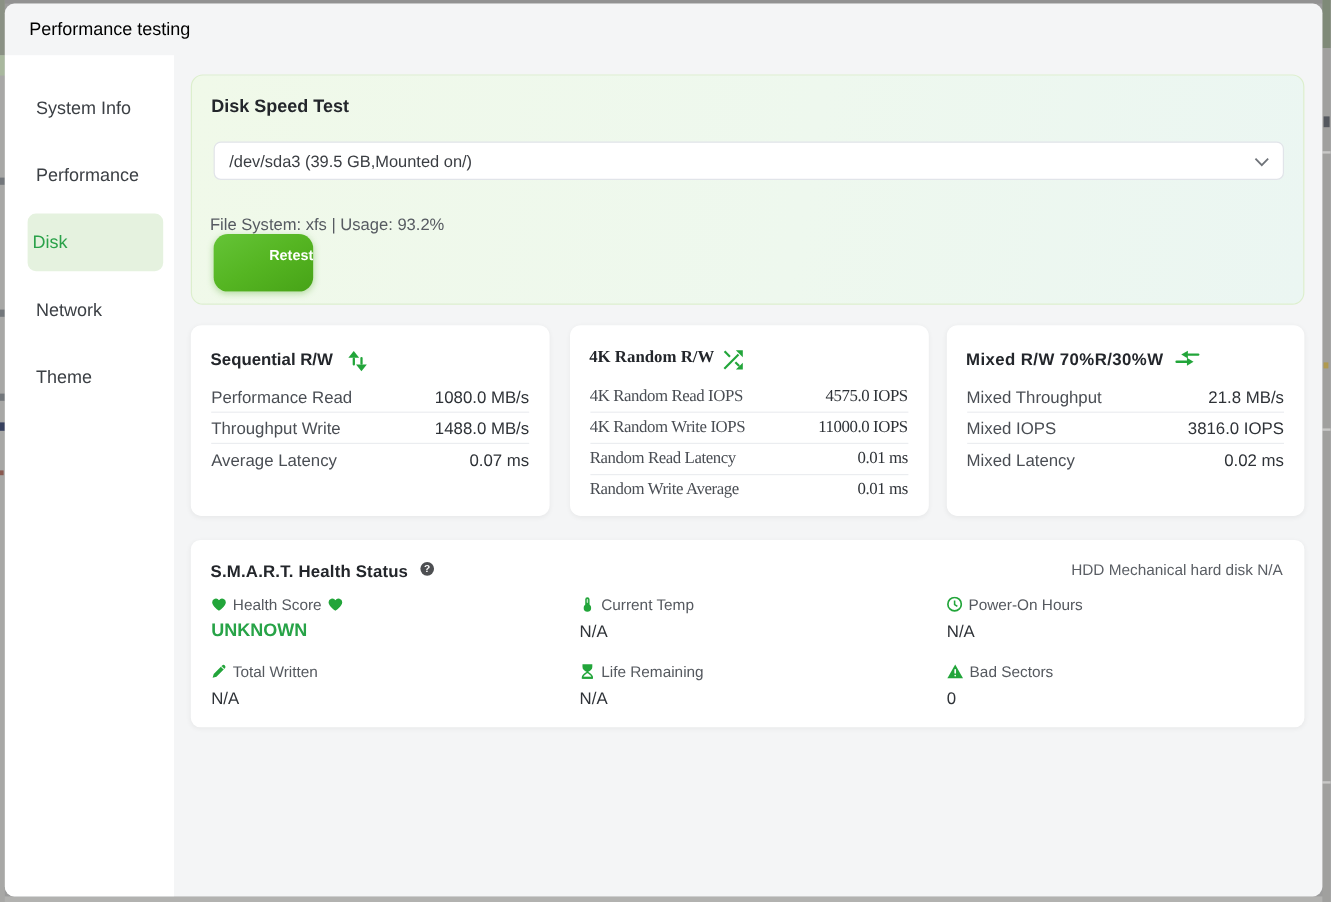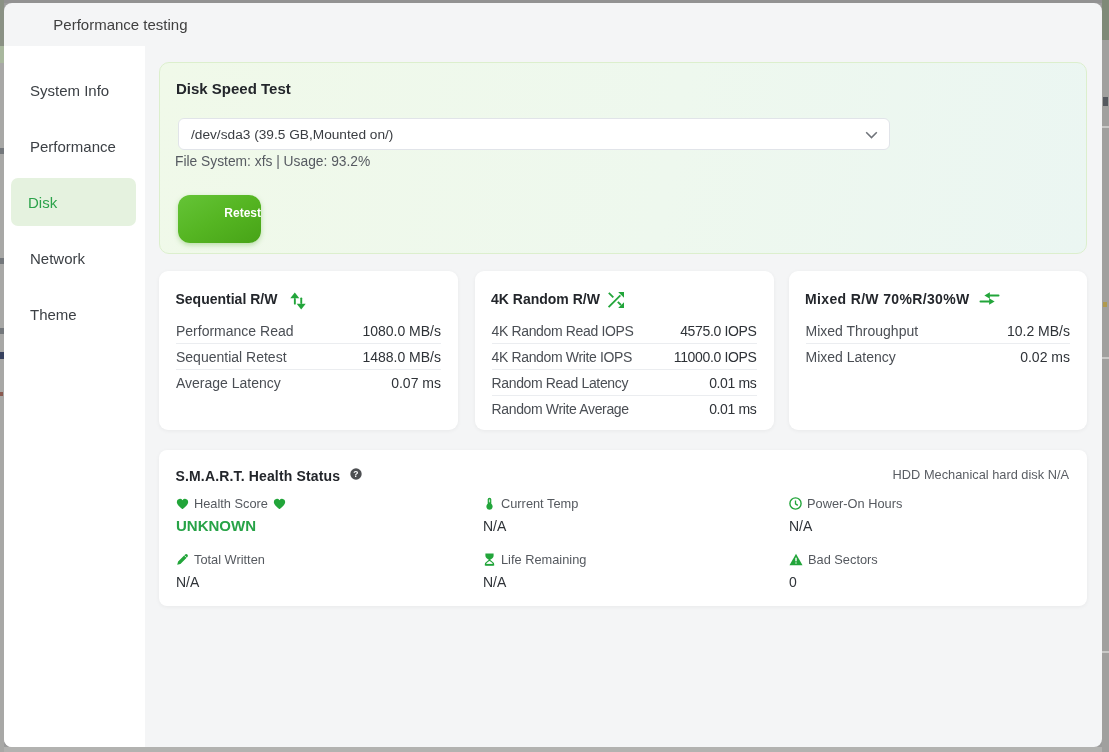--- a/index.html
+++ b/index.html
@@ -14,47 +14,47 @@
   .mark { position:absolute; background:#73777b; }
   .uright { position:absolute; right:0; top:0; width:7px; height:752px; background:#a0a09e; }
   .uright .g1 { position:absolute; left:0; top:0; width:7px; height:40px; background:#7f8a78; }
   .hline { position:absolute; left:0; width:7px; height:2px; background:#c9c9c7; }
   .utop { position:absolute; left:0; top:0; width:1109px; height:3px; background:#929292; }
 
   
   .modal { position:absolute; left:4px; top:3px; width:1098px; height:744px;
            background:#f4f5f6; border-radius:8px; overflow:hidden; }
   .mhead { position:absolute; left:0; top:0; width:100%; height:43px; }
-  .mhead span { position:absolute; left:20.3px; top:13.3px; font-size:15px; color:#404040;margin-left:29px; }
+  .mhead span { position:absolute; left:20.3px; top:13.3px; font-size:15px; color:#000000; }
 
   .sidebar { position:absolute; left:0; top:43px; width:141px; height:701px; background:#ffffff; padding-top:20px; }
   .sitem { height:48px; line-height:50px; padding-left:26px; margin-bottom:8px;
            font-size:15px; color:#3c4045; }
-  .sitem.sel { background:#e5f2df; border-radius:7px; margin-left:7px; margin-right:9px;
-               padding-left:17px; color:#2ba24a; }
+  .sitem.sel { background:#e5f2df; border-radius:7px; margin-left:19px; margin-right:9px;
+               padding-left:4px; color:#2ba24a; }
 
   
   .panel { position:absolute; left:155px; top:59px; width:928px; height:192px;
            border:1px solid #dcefcd; border-radius:10px;
            background:linear-gradient(100deg,#f0f9e9 0%,#eef8ee 55%,#ebf6f2 100%); }
   .ptitle { position:absolute; left:16px; top:17px; font-size:15px; font-weight:bold; color:#23262b; }
-  .pselect { position:absolute; left:18px; top:55px; width:712px; height:32px; background:#fff;
+  .pselect { position:absolute; left:18px; top:55px; width:892px; height:32px; background:#fff;
              border:1px solid #e1e4e9; border-radius:6px; }
   .pselect span { position:absolute; left:12px; top:7.5px; font-size:13.7px; color:#3a3d42; }
   .pselect svg { position:absolute; right:11.5px; top:9px; }
-  .pfs { position:absolute; left:15px; top:91px; font-size:13.8px; color:#565a61; }
+  .pfs { position:absolute; left:15px; top:117px; font-size:13.8px; color:#565a61; }
   .pbtn { position:absolute; left:18px; top:132px; width:83px; height:48px; border-radius:12px;
           background:linear-gradient(150deg,#65c437 0%,#55b522 50%,#47a317 100%);
           color:#fff; font-weight:bold; font-size:12px; text-align:right; line-height:37px;
           box-shadow:0 2px 5px rgba(80,170,40,0.35); }
 
   
   .card { position:absolute; background:#fff; border-radius:9px; box-shadow:0 1px 4px rgba(0,0,0,0.05); }
   .c1 { left:155px; top:268px; width:299px; height:159px; }
-  .c2 { left:470.5px; top:268px; width:299px; height:159px; }
+  .c2 { left:470.5px; top:268px; width:299px; height:159px;font-family:Liberation Serif, serif; }
   .c3 { left:784.5px; top:268px; width:298.5px; height:159px; }
   .ctitle { position:absolute; left:16.5px; top:19.7px; height:19px; font-size:14px; font-weight:bold; color:#23262b;
             display:flex; align-items:flex-start; }
   .c1 .ctitle svg { margin-left:12.5px; margin-top:1.5px; } .c2 .ctitle svg { margin-left:7px; } .c2 .crow { letter-spacing:-0.35px; } .c3 .ctitle svg { margin-left:9px; }
   .c3 .ctitle { letter-spacing:.35px; }
   .crows { position:absolute; left:17px; right:17px; top:46.5px; }
   .crow { height:26px; line-height:26px; font-size:14px; border-bottom:1px solid #ebedf0;
           display:flex; justify-content:space-between; }
   .crow:last-child { border-bottom:none; }
   .crow .l { color:#4a4e54; }
@@ -129,21 +129,21 @@
           <rect x="10.3" y="5.4" width="1.9" height="6.6" rx="0.9"></rect>
         </g>
       </svg>
     </div>
     <div class="crows">
       <div class="crow">
           <span class="l">Performance Read</span>
           <span class="v">1080.0 MB/s</span>
         </div>
       <div class="crow">
-          <span class="l">Sequential Retest</span>
+          <span class="l">Throughput Write</span>
           <span class="v">1488.0 MB/s</span>
         </div>
       <div class="crow">
           <span class="l">Average Latency</span>
           <span class="v">0.07 ms</span>
         </div>
     </div>
   </div>
 
   <div class="card c2">
@@ -187,21 +187,25 @@
           <rect x="10.2" y="3.5" width="10.3" height="2" rx="1"></rect>
           <path d="M5.4 4.5 L10.9 1.2 L10.9 7.8 Z"></path>
           <rect x="0.5" y="9.5" width="10.3" height="2" rx="1"></rect>
           <path d="M15.6 10.5 L10.1 7.2 L10.1 13.8 Z"></path>
         </g>
       </svg>
     </div>
     <div class="crows">
       <div class="crow">
           <span class="l">Mixed Throughput</span>
-          <span class="v">10.2 MB/s</span>
+          <span class="v">21.8 MB/s</span>
+        </div>
+      <div class="crow">
+          <span class="l">Mixed IOPS</span>
+          <span class="v">3816.0 IOPS</span>
         </div>
       <div class="crow">
           <span class="l">Mixed Latency</span>
           <span class="v">0.02 ms</span>
         </div>
     </div>
   </div>
 
   <div class="smart">
     <div class="stitle">S.M.A.R.T. Health Status

